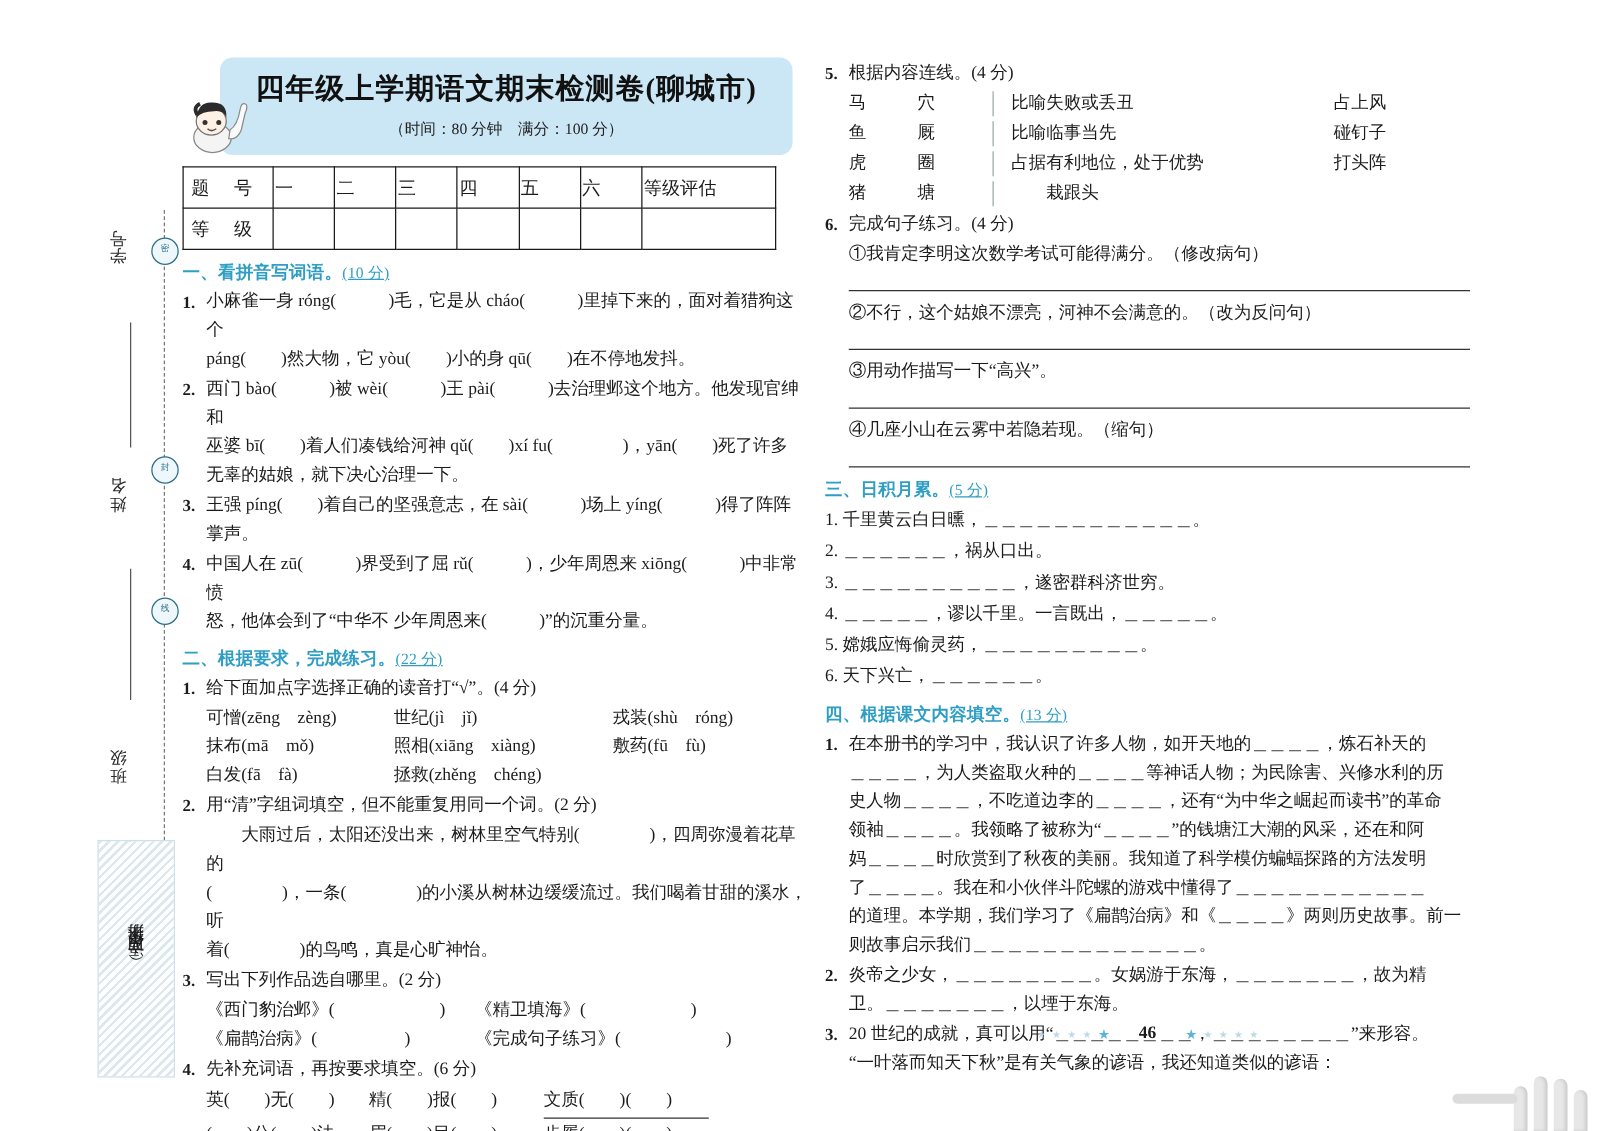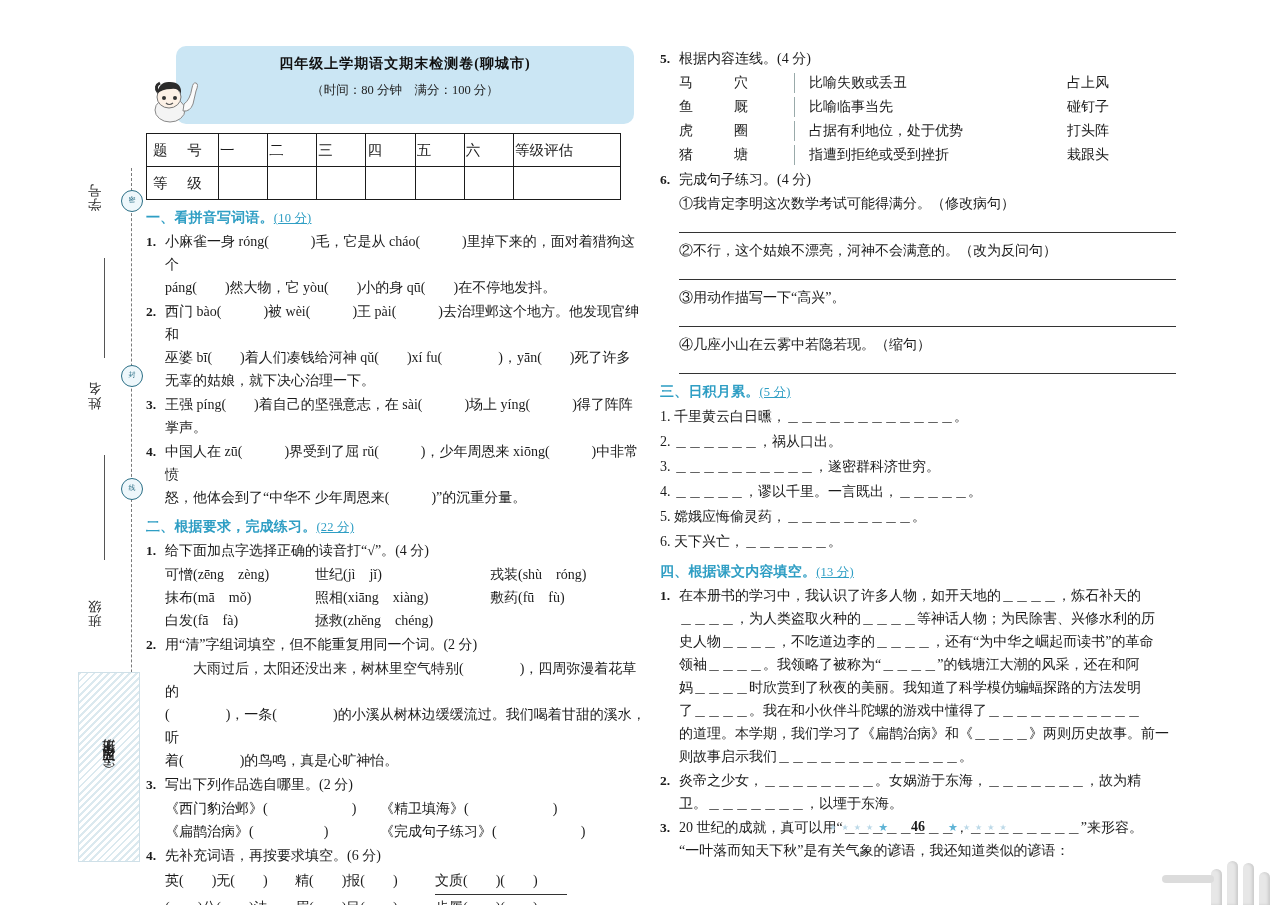--- a/index.html
+++ b/index.html
@@ -63,21 +63,21 @@
   .col-left{left:146px;width:500px;}
   .col-right{left:660px;width:516px;}
 
   
   .banner{
     position:relative;margin-top:46px;margin-left:30px;
     width:458px;height:78px;background:#cbe6f4;border-radius:10px;
     box-sizing:border-box;padding-top:9px;
   }
   .banner h1{
-    margin:0;font-size:14px;font-weight:700;text-align:center;
+    margin:0;font-size:23px;font-weight:700;text-align:center;
     letter-spacing:1px;color:#111;
   }
   .banner .sub{
     margin-top:9px;font-size:12.5px;text-align:center;color:#222;
   }
   .mascot{
     position:absolute;left:-30px;top:24px;width:62px;height:58px;
   }
 
   
@@ -371,21 +371,20 @@
       <div class="cA">虎</div>
       <div class="cB">圈</div>
       <div class="divider"></div>
       <div class="cC">占据有利地位，处于优势</div>
       <div class="cD">打头阵</div>
     </div>
     <div class="match">
       <div class="cA">猪</div>
       <div class="cB">塘</div>
       <div class="divider"></div>
-      <div class="cC">指遭到拒绝或受到挫折</div>
       <div class="cD">栽跟头</div>
     </div>
 
     <div class="q">
       <span class="qn">6.</span>
       <span class="qbody">
         <span>完成句子练习。</span><span class="pts">(4 分)</span>
       </span>
     </div>
 

